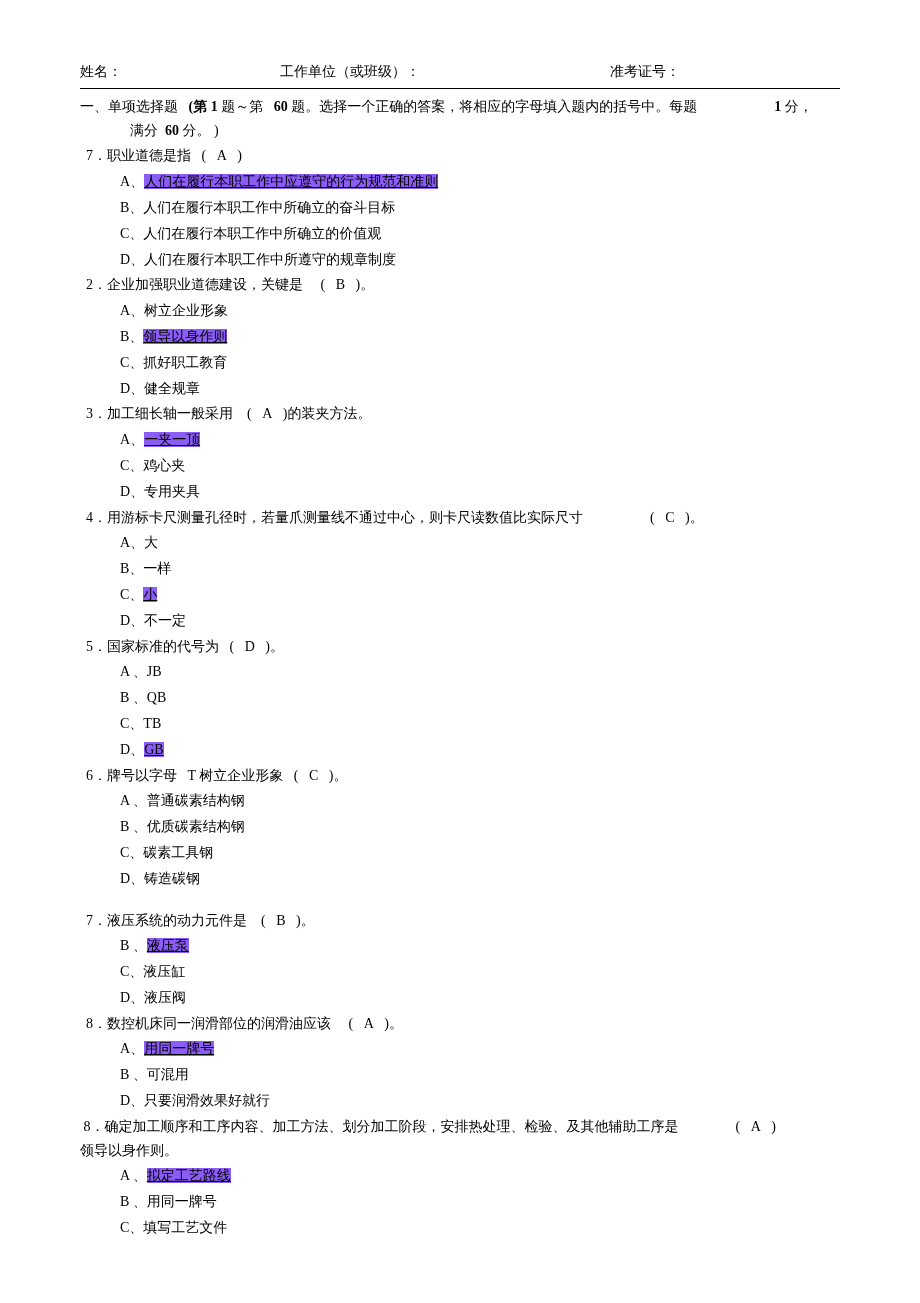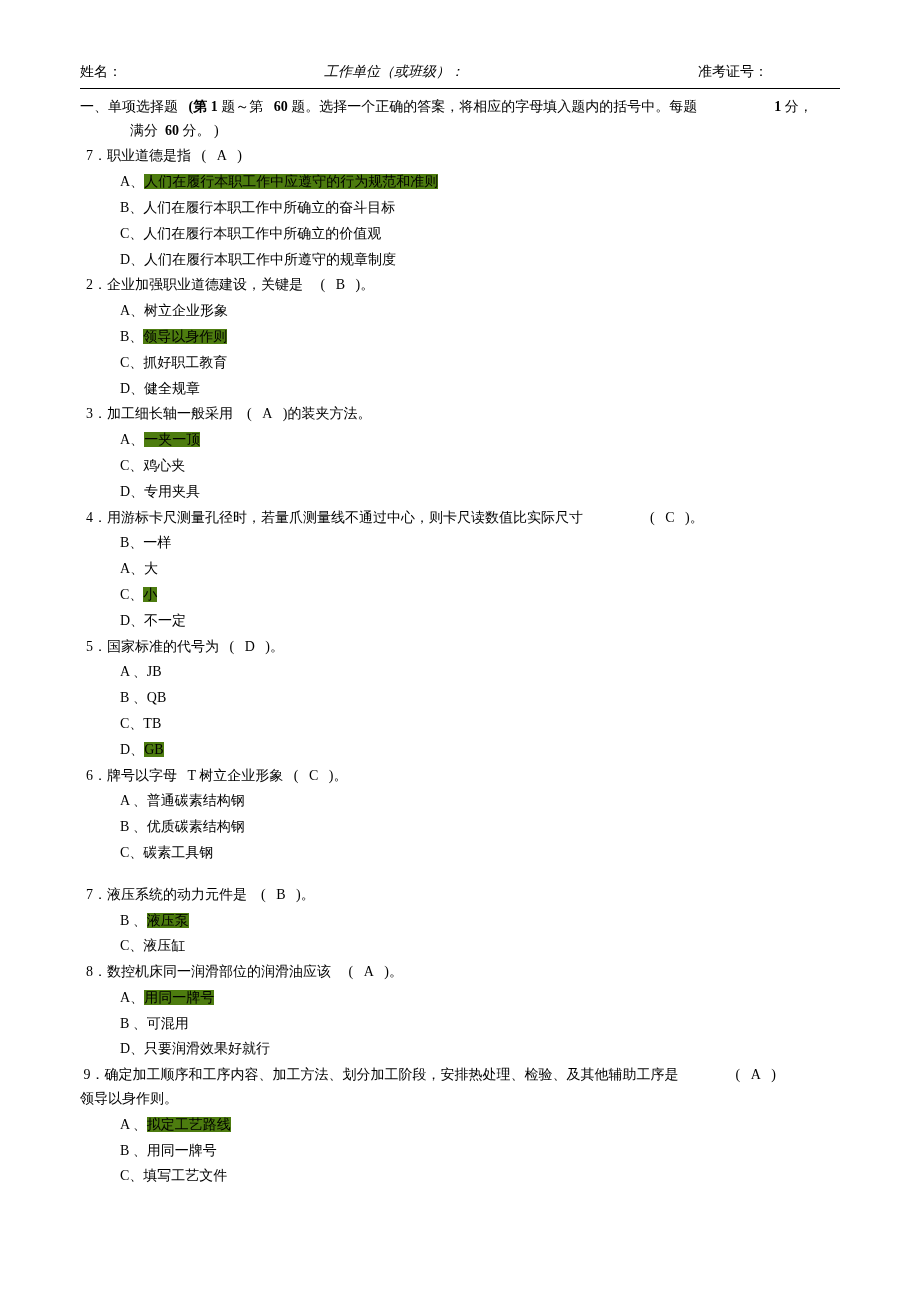--- a/index.html
+++ b/index.html
@@ -10,24 +10,23 @@
       background: #fff;
       margin: 0;
       padding: 60px 80px 40px 80px;
       width: 920px;
       box-sizing: border-box;
     }
     .header {
       display: flex;
       margin-bottom: 4px;
       font-size: 14px;
-      gap: 44px;
     }
     .header span:nth-child(1){ width: 200px; }
-    .header span:nth-child(2){ width: 330px; font-style: italic; }
+    .header span:nth-child(2){ width: 330px; }
     .header span:nth-child(3){ }
     .divider {
       border-top: 1px solid #000;
       margin: 2px 0 6px 0;
     }
     .section-title {
       margin: 2px 0 2px 0;
     }
     .section-title .line2 {
       padding-left: 50px;
@@ -35,21 +34,22 @@
     .question {
       margin: 2px 0 2px 6px;
     }
     .options {
       margin-left: 40px;
     }
     .opt {
       margin: 2px 0;
     }
     .hl {
-      background-color: #4d7c0f;
+      background-color: #8b5cf6;
+      text-decoration: underline;
     }
     .bold { font-weight: bold; }
   </style>
 </head>
 <body>
 
 <div class="header">
   <span>姓名：</span>
   <span>工作单位（或班级）：</span>
   <span>准考证号：</span>
@@ -114,22 +114,22 @@
 </div>
 
 <div class="question">
   <span>4．用游标卡尺测量孔径时，若量爪测量线不通过中心，则卡尺读数值比实际尺寸</span>
   <span style="display:inline-block;width:60px;"></span>
   <span>(</span>&nbsp;&nbsp;
   <span>C</span>&nbsp;&nbsp;
   <span>)。</span>
 </div>
 <div class="options">
+  <div class="opt">A、大</div>
   <div class="opt">B、一样</div>
-  <div class="opt">A、大</div>
   <div class="opt"><span>C、</span><span class="hl">小</span></div>
   <div class="opt">D、不一定</div>
 </div>
 
 <div class="question">
   <span>5．国家标准的代号为</span>&nbsp;&nbsp;
   <span>(</span>&nbsp;&nbsp;
   <span>D</span>&nbsp;&nbsp;
   <span>)。</span>
 </div>
@@ -144,49 +144,51 @@
   <span>6．牌号以字母</span>&nbsp;&nbsp;
   <span>T 树立企业形象</span>&nbsp;&nbsp;
   <span>(</span>&nbsp;&nbsp;
   <span>C</span>&nbsp;&nbsp;
   <span>)。</span>
 </div>
 <div class="options">
   <div class="opt">A 、普通碳素结构钢</div>
   <div class="opt">B 、优质碳素结构钢</div>
   <div class="opt">C、碳素工具钢</div>
+  <div class="opt">D、铸造碳钢</div>
 </div>
 
 <div style="height:14px;"></div>
 
 <div class="question">
   <span>7．液压系统的动力元件是</span>&nbsp;&nbsp;&nbsp;
   <span>(</span>&nbsp;&nbsp;
   <span>B</span>&nbsp;&nbsp;
   <span>)。</span>
 </div>
 <div class="options">
   <div class="opt"><span>B 、</span><span class="hl">液压泵</span></div>
   <div class="opt">C、液压缸</div>
+  <div class="opt">D、液压阀</div>
 </div>
 
 <div class="question">
   <span>8．数控机床同一润滑部位的润滑油应该</span>&nbsp;&nbsp;&nbsp;&nbsp;
   <span>(</span>&nbsp;&nbsp;
   <span>A</span>&nbsp;&nbsp;
   <span>)。</span>
 </div>
 <div class="options">
   <div class="opt"><span>A、</span><span class="hl">用同一牌号</span></div>
   <div class="opt">B 、可混用</div>
   <div class="opt">D、只要润滑效果好就行</div>
 </div>
 
 <div style="margin:2px 0 2px 0;">
-  &nbsp;<span>9．确定加工顺序和工序内容、加工方法、划分加工阶段，安排热处理、检验、及其他辅助工序是</span>
+  &nbsp;<span>8．确定加工顺序和工序内容、加工方法、划分加工阶段，安排热处理、检验、及其他辅助工序是</span>
   <span style="display:inline-block;width:50px;"></span>
   <span>(</span>&nbsp;&nbsp;
   <span>A</span>&nbsp;&nbsp;
   <span>)</span><br>
   <span>领导以身作则。</span>
 </div>
 <div class="options">
   <div class="opt"><span>A 、</span><span class="hl">拟定工艺路线</span></div>
   <div class="opt">B 、用同一牌号</div>
   <div class="opt">C、填写工艺文件</div>

